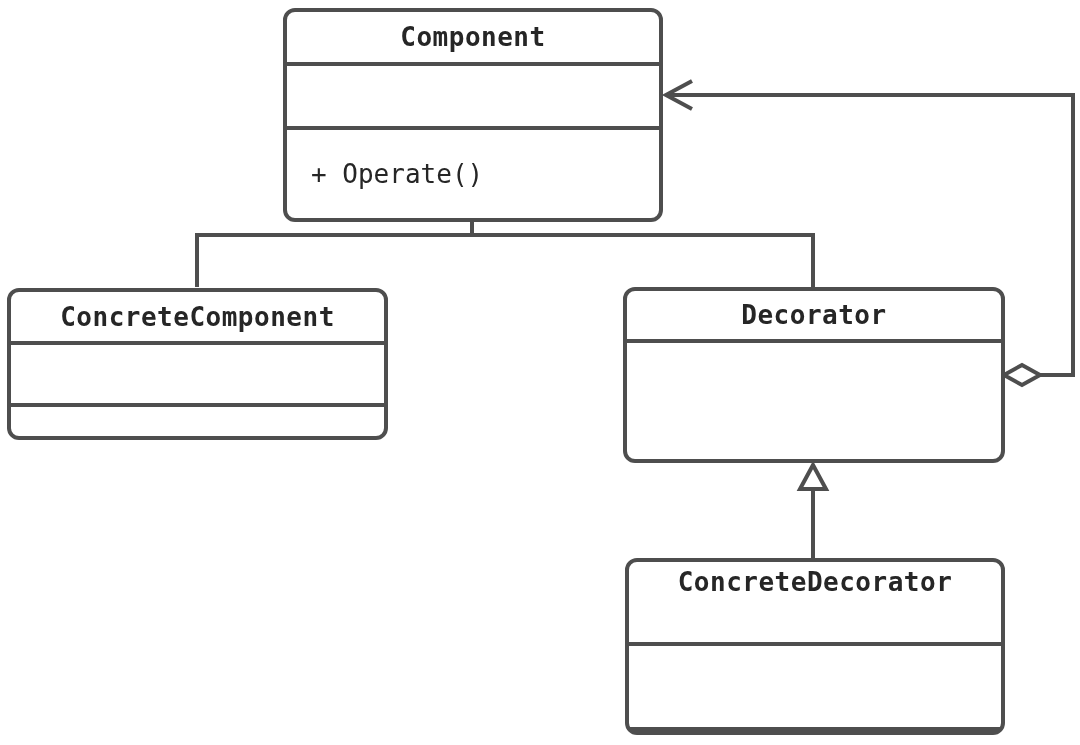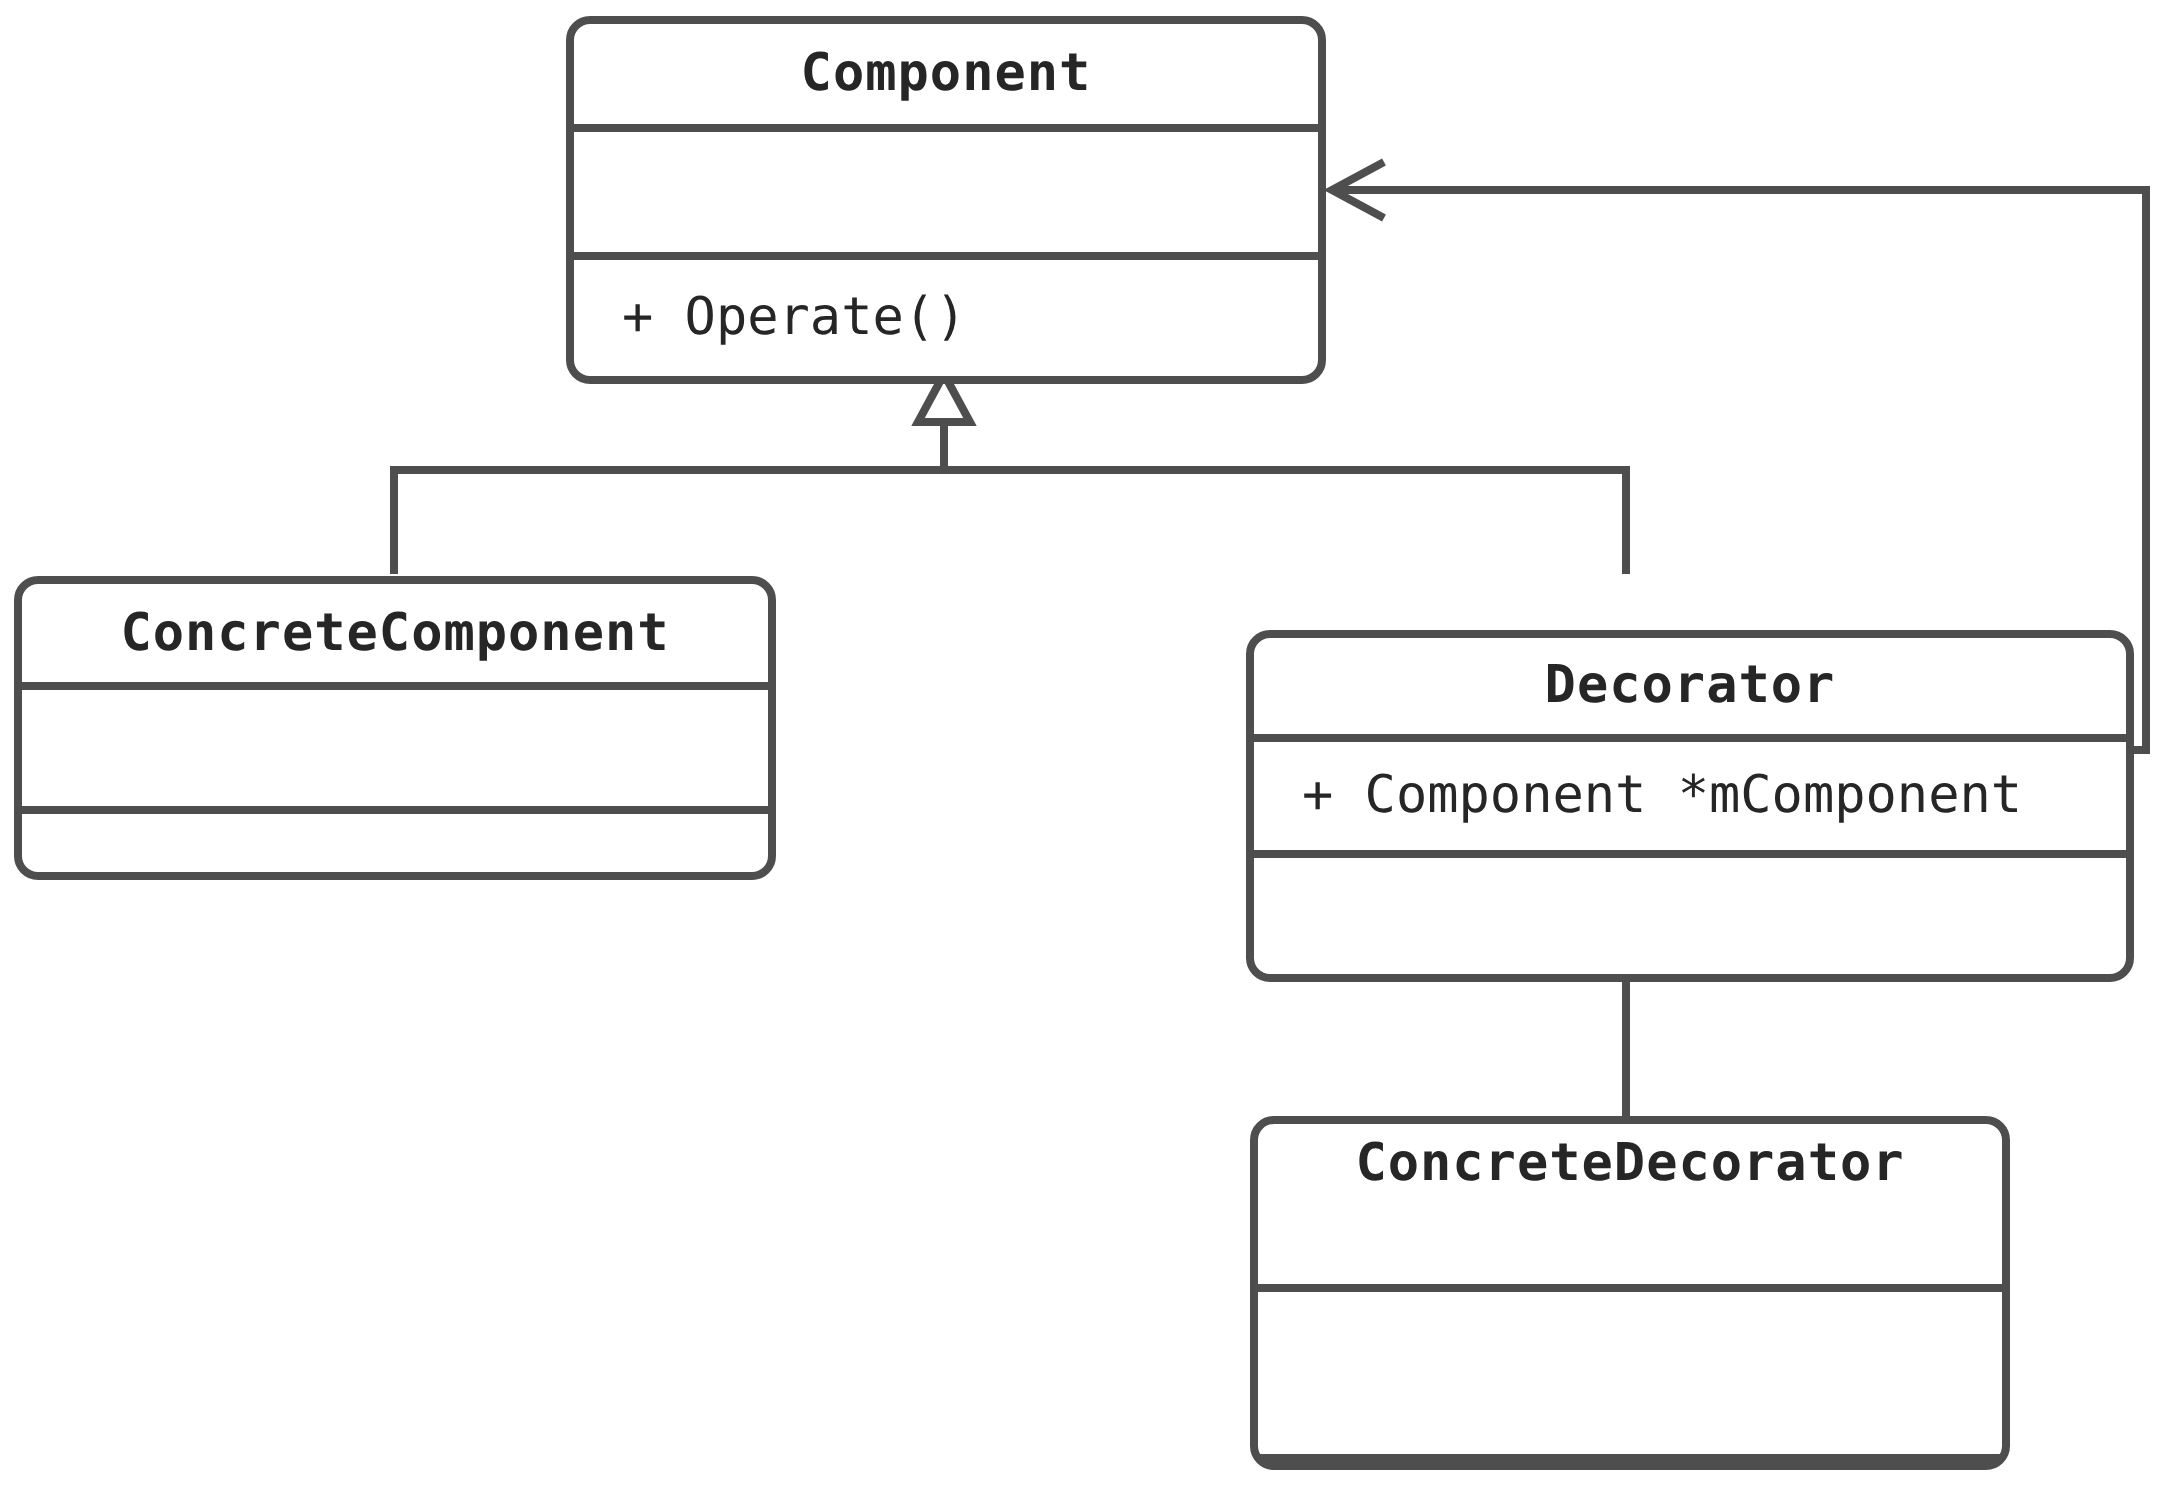--- a/index.html
+++ b/index.html
@@ -34,27 +34,27 @@
   .uml-row.member {
     justify-content: flex-start;
     font-size: 26px;
     padding-left: 6px;
     white-space: pre;
   }
   .uml-row.divided { border-top: 4px solid #4e4e4e; padding-left: 24px; }
   .grow { flex: 1 1 auto; }
 
   
-  #box-component          { left: 283px; top: 8px;   width: 380px; height: 184px; }
+  #box-component          { left: 283px; top: 8px;   width: 380px; height: 214px; }
   #box-component .r1      { height: 50px; }
   #box-component .r2      { height: 60px; }
   #box-concrete-component { left: 7px;   top: 288px; width: 381px; height: 152px; }
   #box-concrete-component .r1 { height: 49px; }
   #box-concrete-component .r2 { height: 58px; }
-  #box-decorator          { left: 623px; top: 287px; width: 444px; height: 176px; margin-top: 28px; }
+  #box-decorator          { left: 623px; top: 287px; width: 382px; height: 176px; }
   #box-decorator .r1      { height: 48px; }
   #box-decorator .r2      { height: 54px; }
   #box-concrete-decorator { left: 625px; top: 558px; width: 380px; height: 177px; gap: 39px; }
   #box-concrete-decorator .r1 { height: 51px; }
   #box-concrete-decorator .r2 { height: 53px; }
 
   #edges {
     position: absolute;
     left: 0; top: 0;
     width: 1080px; height: 745px;
@@ -93,21 +93,20 @@
   </div>
 
   <div class="uml-class" id="box-concrete-component">
     <div class="uml-row title r1">ConcreteComponent</div>
     <div class="uml-row member divided r2"></div>
     <div class="uml-row member divided grow"></div>
   </div>
 
   <div class="uml-class" id="box-decorator">
     <div class="uml-row title r1">Decorator</div>
-    <div class="uml-row member divided r2">+ Component *mComponent</div>
     <div class="uml-row member divided grow"></div>
   </div>
 
   <div class="uml-class" id="box-concrete-decorator">
     <div class="uml-row title r1">ConcreteDecorator</div>
     <div class="uml-row member divided r2"></div>
     <div class="uml-row member divided grow"></div>
   </div>
 
 </div>

